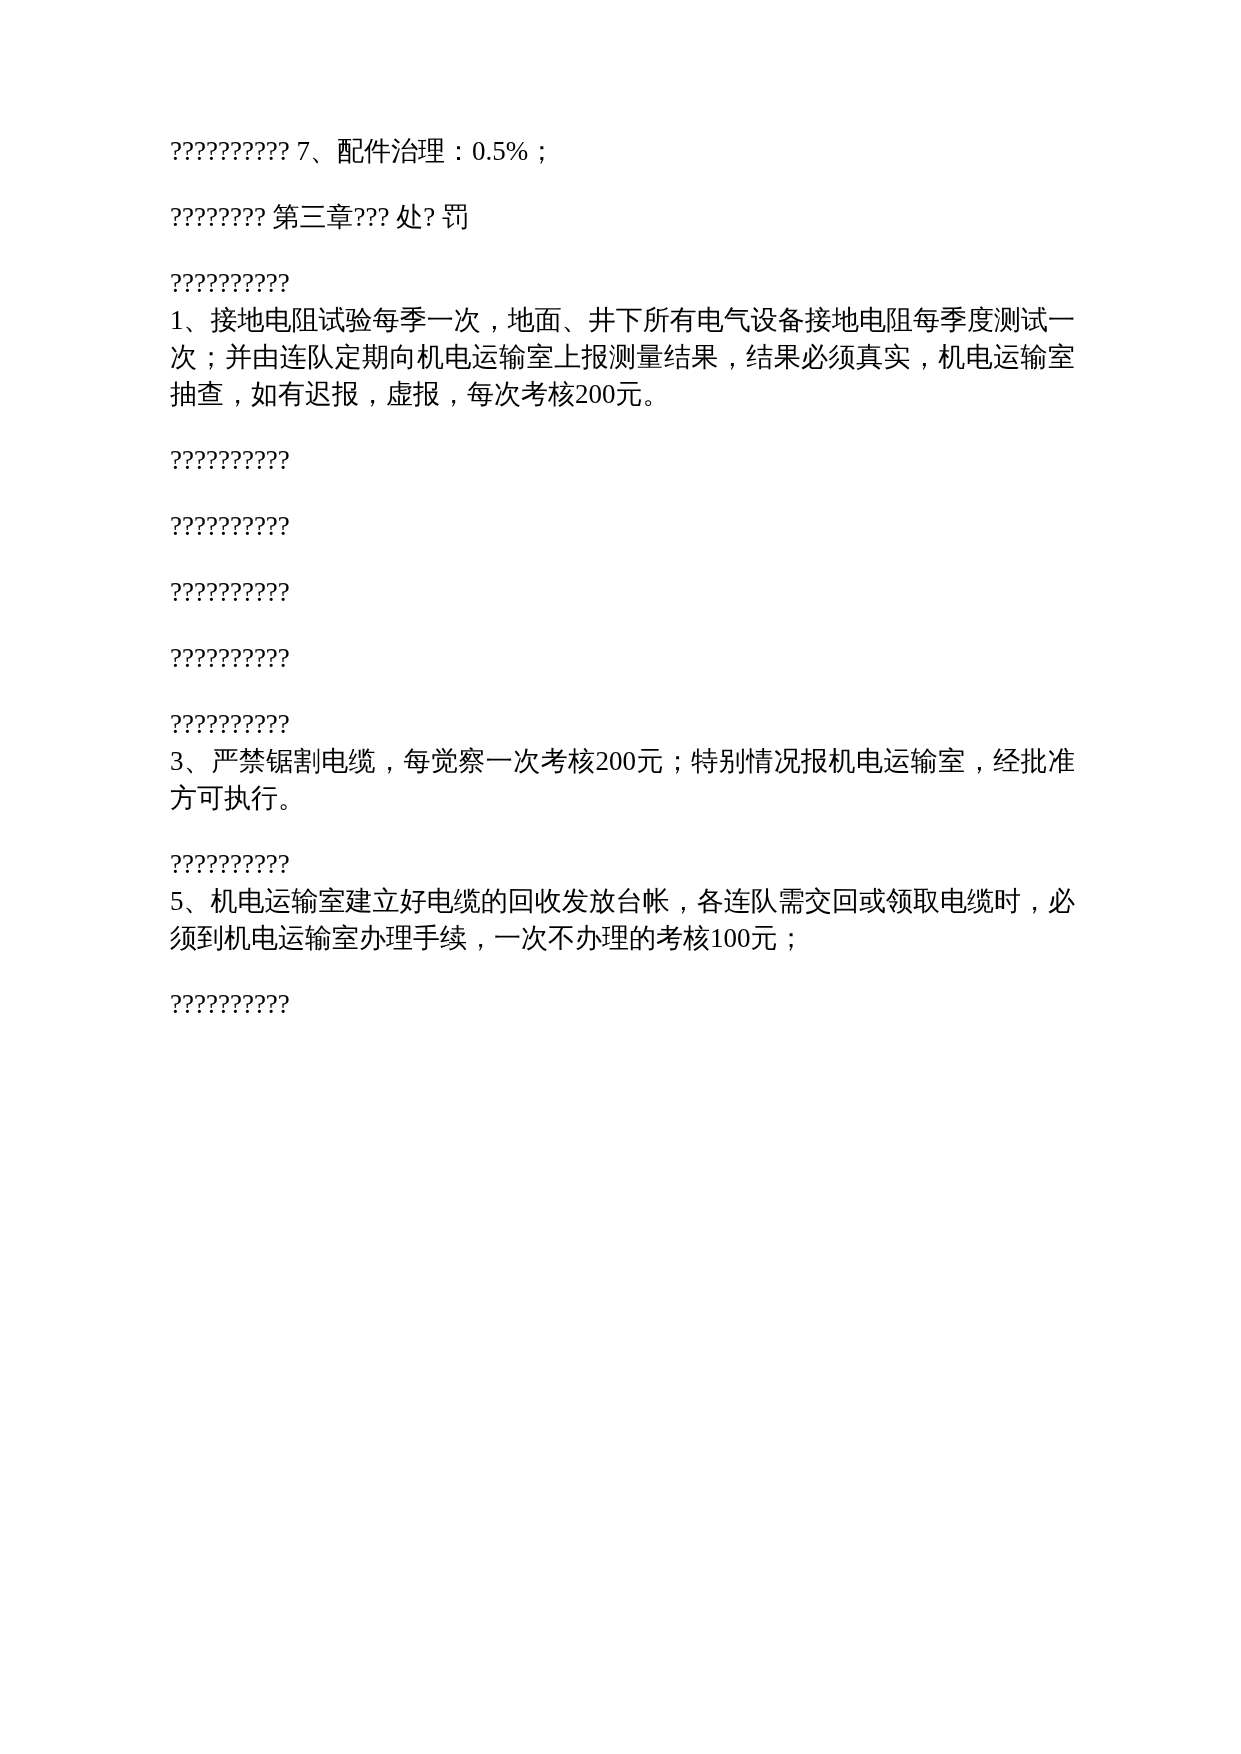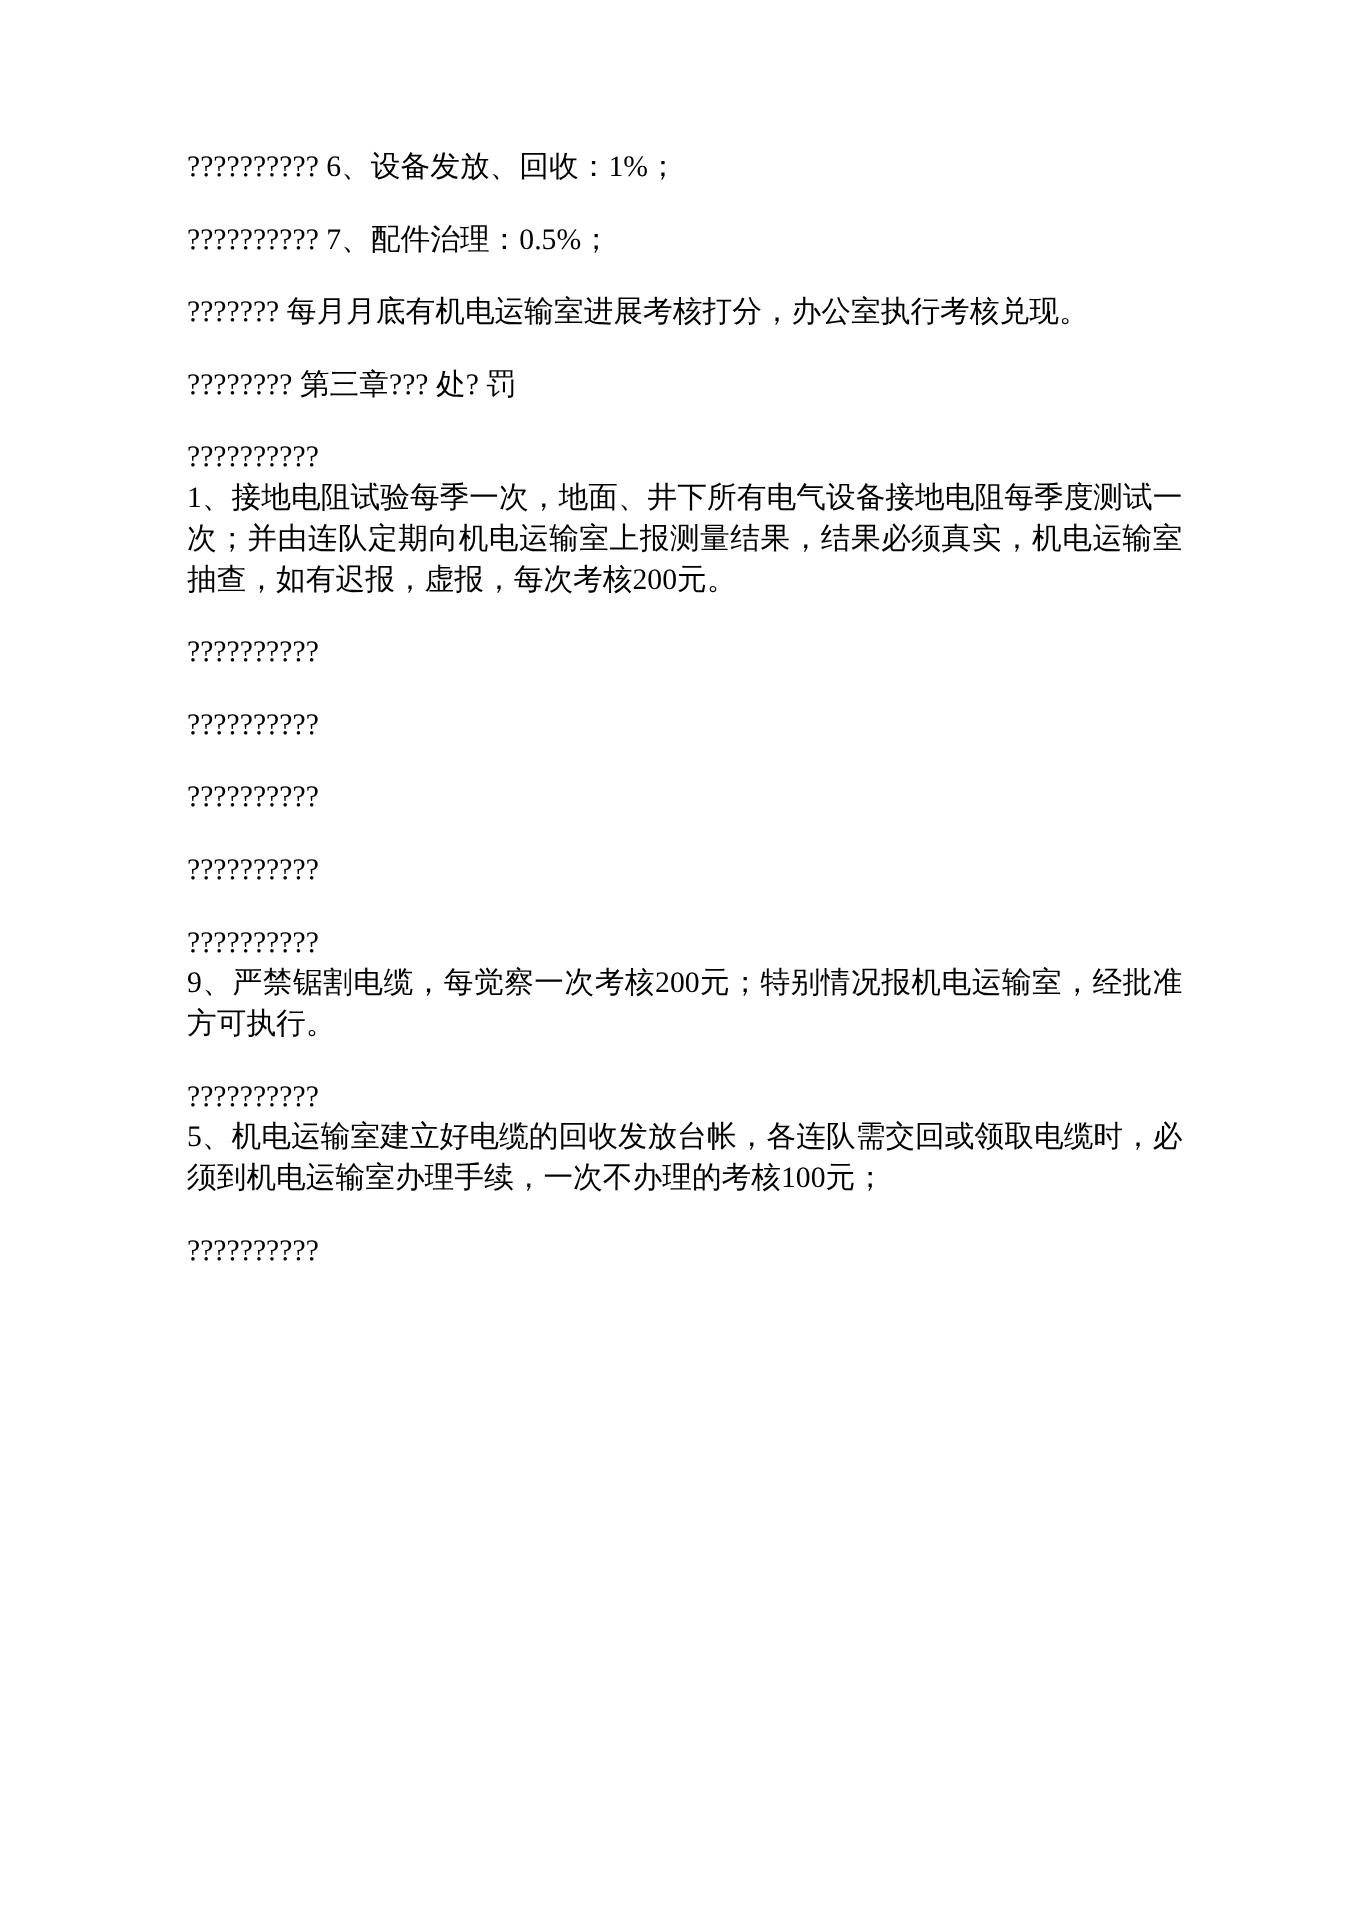--- a/index.html
+++ b/index.html
@@ -34,23 +34,21 @@
     display: block;
     text-align: justify;
     text-justify: inter-character;
   }
 </style>
 </head>
 <body>
 
 <div class="page">
 
-  <p class="doc-line">?????????? 6、设备发放、回收：1%；</p>
   <p class="doc-line">?????????? 7、配件治理：0.5%；</p>
-  <p class="doc-line">??????? 每月月底有机电运输室进展考核打分，办公室执行考核兑现。</p>
   <p class="doc-line">???????? 第三章??? 处? 罚</p>
 
   <p class="doc-item">
     <span class="item-prefix">??????????</span>
     <span class="item-text">1、接地电阻试验每季一次，地面、井下所有电气设备接地电阻每季度测试一次；并由连队定期向机电运输室上报测量结果，结果必须真实，机电运输室抽查，如有迟报，虚报，每次考核200元。</span>
   </p>
 
   <p class="doc-item">
     <span class="item-prefix">??????????</span>
   </p>
@@ -62,21 +60,21 @@
   <p class="doc-item">
     <span class="item-prefix">??????????</span>
   </p>
 
   <p class="doc-item">
     <span class="item-prefix">??????????</span>
   </p>
 
   <p class="doc-item">
     <span class="item-prefix">??????????</span>
-    <span class="item-text">9、严禁锯割电缆，每觉察一次考核200元；特别情况报机电运输室，经批准方可执行。</span>
+    <span class="item-text">3、严禁锯割电缆，每觉察一次考核200元；特别情况报机电运输室，经批准方可执行。</span>
   </p>
 
   <p class="doc-item">
     <span class="item-prefix">??????????</span>
     <span class="item-text">5、机电运输室建立好电缆的回收发放台帐，各连队需交回或领取电缆时，必须到机电运输室办理手续，一次不办理的考核100元；</span>
   </p>
 
   <p class="doc-item">
     <span class="item-prefix">??????????</span>
   </p>

